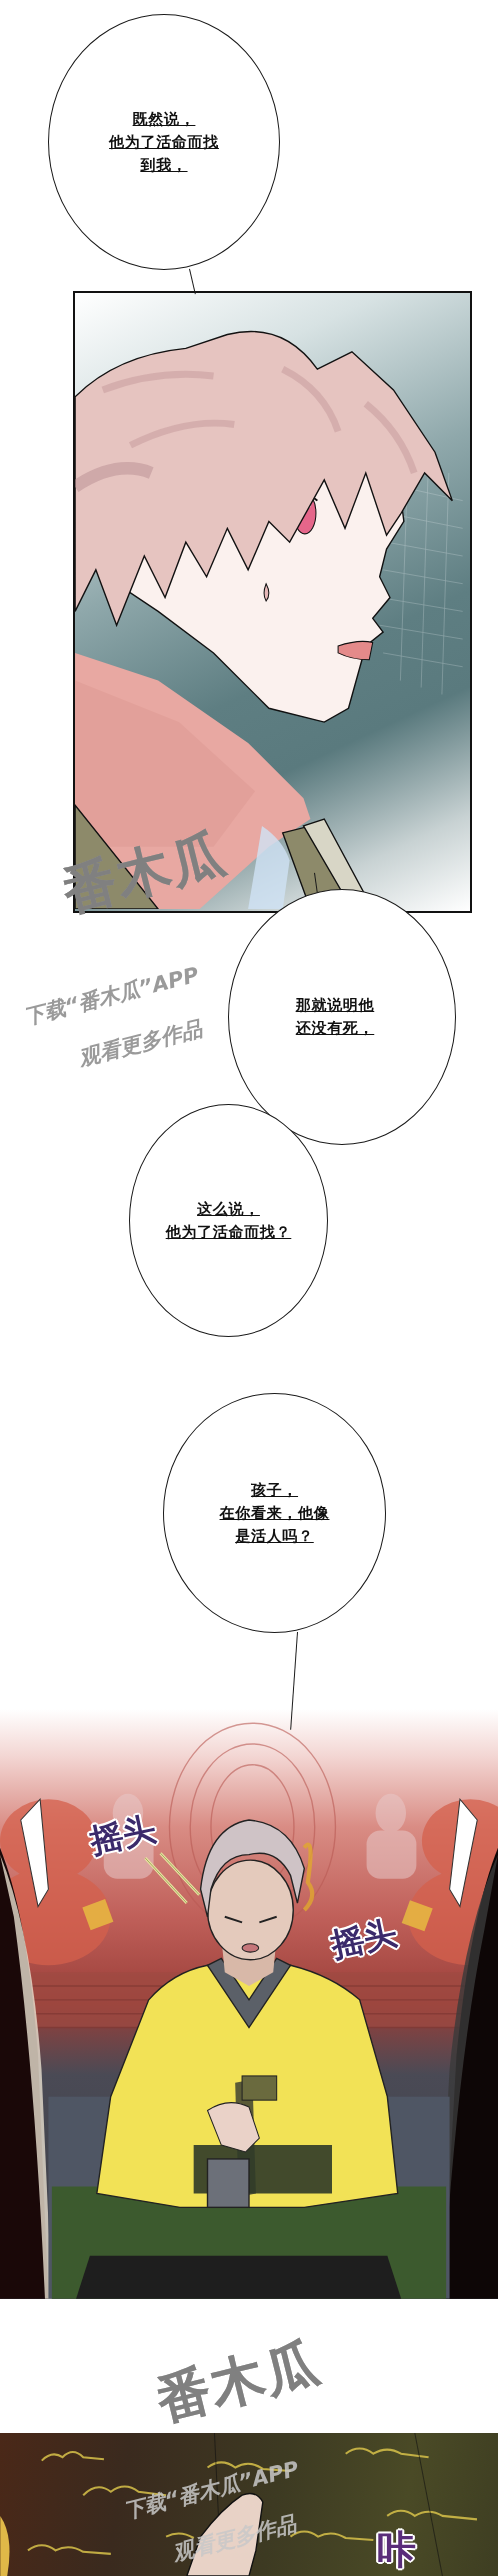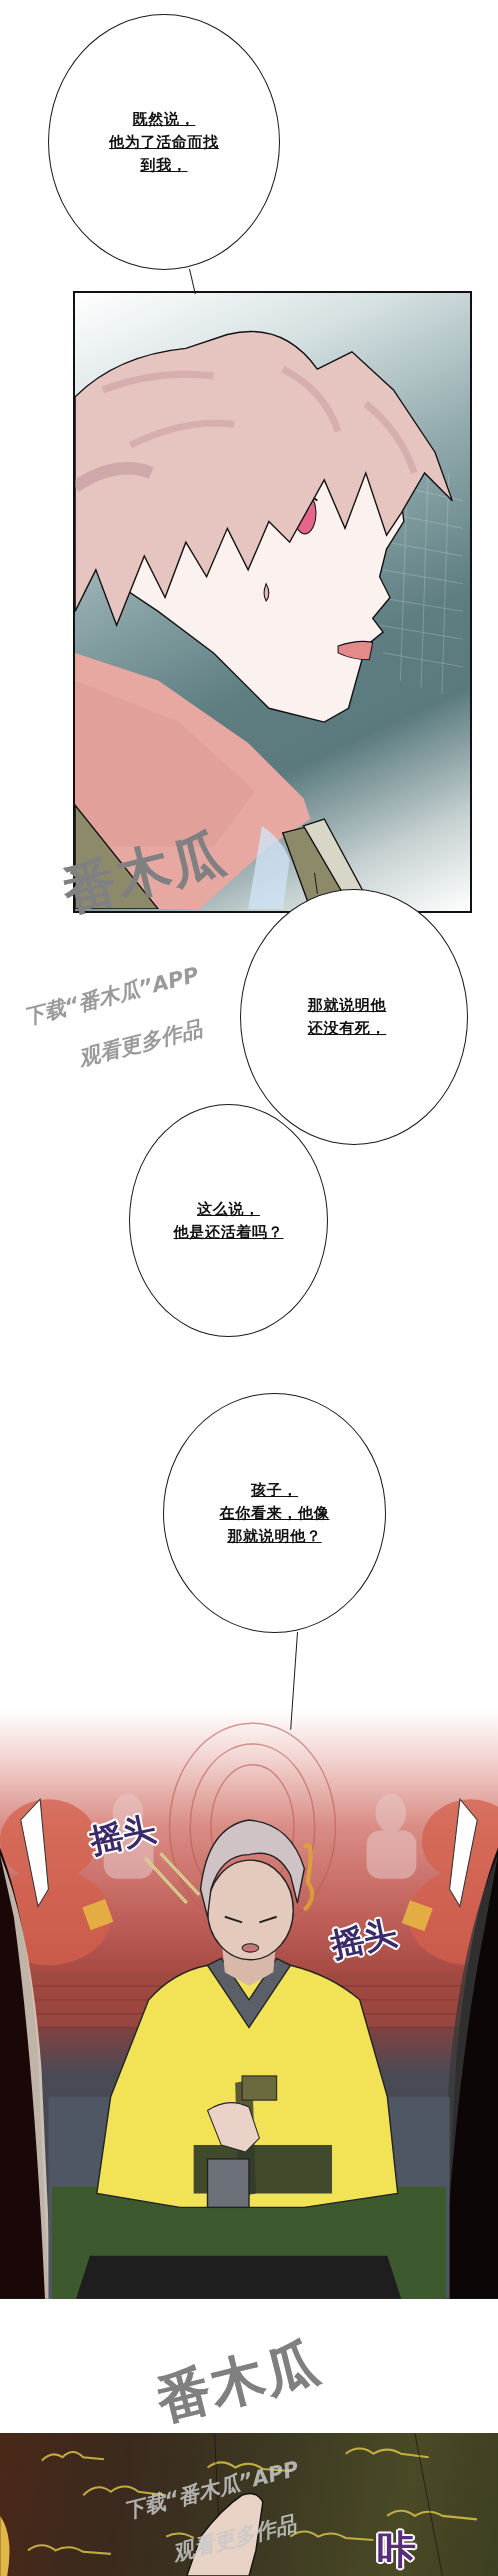--- a/index.html
+++ b/index.html
@@ -68,34 +68,34 @@
     <path d="M330 770 L360 760 L430 890 L400 890 Z" fill="#d8d6c6" stroke="#111" stroke-width="2"></path>
     <path d="M270 770 Q300 790 310 820 L300 890 L250 890 Z" fill="#cfe2f5" opacity="0.8"></path>
   </svg>
 </div>
 
 <div class="wm wm-big" style="left:55px;top:858px;">番木瓜</div>
 <div class="wm wm-mid" style="left:21px;top:1004px;">下载“番木瓜”APP</div>
 <div class="wm wm-small" style="left:76px;top:1045px;">观看更多作品</div>
 
 <div class="tail" style="left:314px;top:873px;height:21px;transform:rotate(-8deg);"></div>
-<div class="bubble" style="left:240px;top:889px;width:228px;height:256px;align-items:center;">
+<div class="bubble" style="left:228px;top:889px;width:228px;height:256px;align-items:center;">
   <div class="bubble-text" style="text-align:left;margin-left:-14px;">那就说明他
 还没有死，</div>
 </div>
 
 <div class="bubble" style="left:129px;top:1104px;width:199px;height:233px;">
   <div class="bubble-text">这么说，
-他是还活着吗？</div>
+他为了活命而找？</div>
 </div>
 
 <div class="bubble" style="left:163px;top:1393px;width:223px;height:240px;">
   <div class="bubble-text">孩子，
 在你看来，他像
-那就说明他？</div>
+是活人吗？</div>
 </div>
 <div class="tail" style="left:297px;top:1632px;height:98px;transform:rotate(4deg);"></div>
 
 <div class="panel" id="panel2">
   <svg width="498" height="590" viewBox="0 0 720 852" style="position:absolute;left:0;top:0;">
 
     <rect x="0" y="380" width="720" height="80" fill="#9e4a42" opacity="0.7"></rect>
     <g stroke="#7a3430" stroke-width="2" opacity="0.6">
       <line x1="0" y1="400" x2="720" y2="400"></line>
         <line x1="0" y1="420" x2="720" y2="420"></line>

